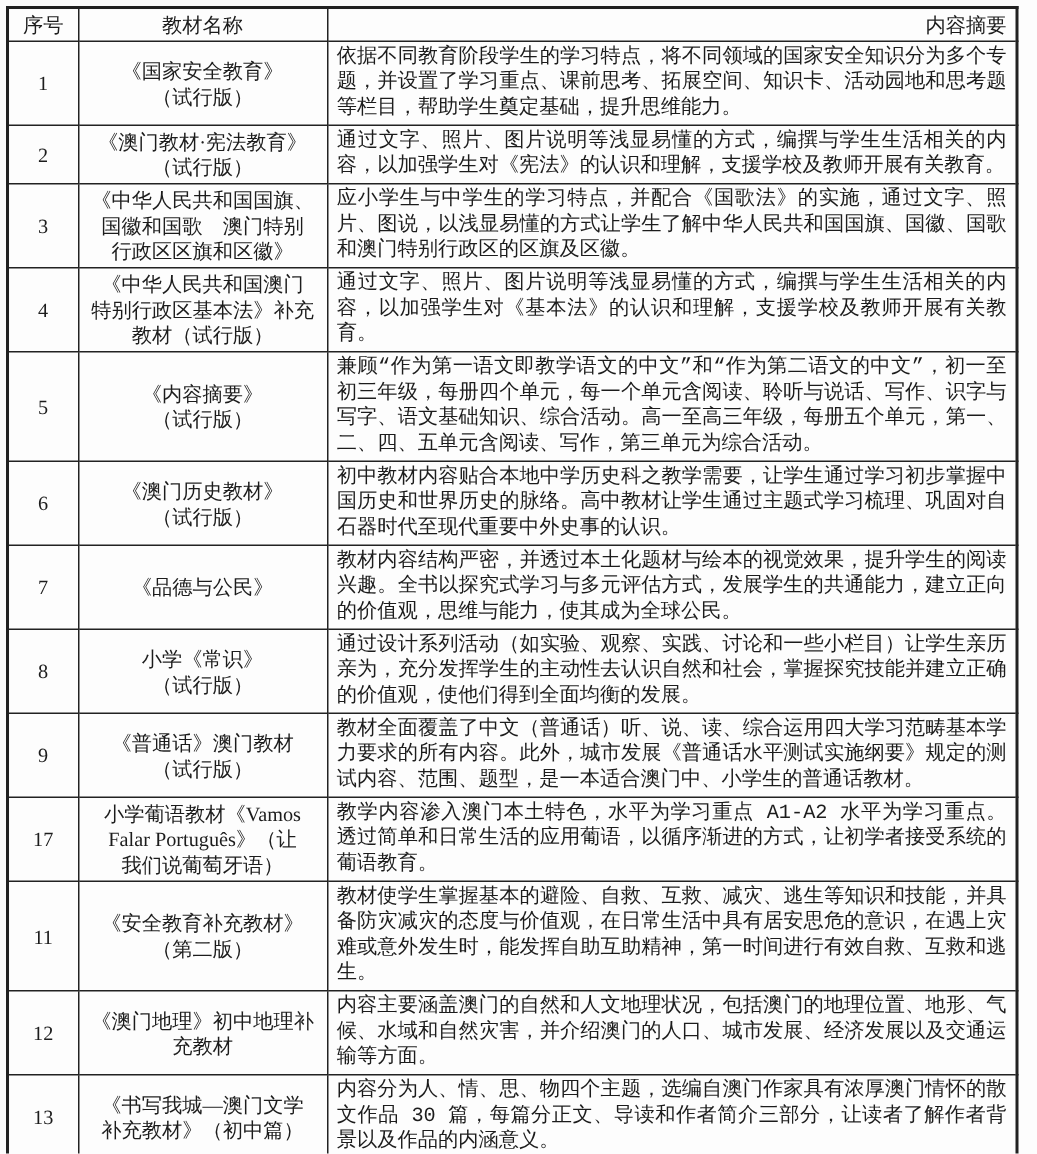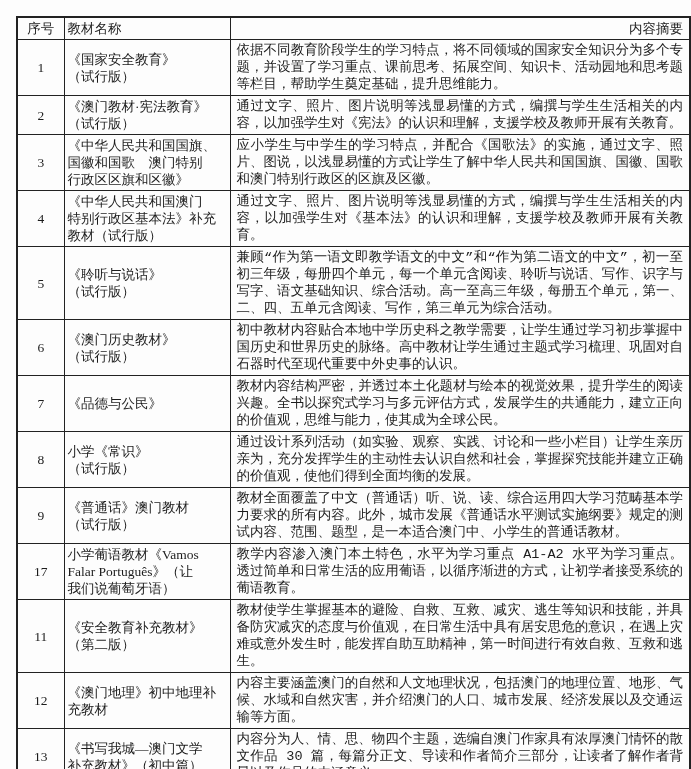--- a/index.html
+++ b/index.html
@@ -6,21 +6,21 @@
     margin: 0;
     padding: 0;
     background: #fdfdfd;
     font-family: "Liberation Serif", "DejaVu Serif", serif;
     color: #1c1c1c;
   }
   .page {
     width: 579px;
     height: 769px;
     box-sizing: border-box;
-    padding: 16px;
+    padding: 4px;
     background: #fdfdfd;
   }
   table.textbook-table {
     width: 675px;
     border-collapse: collapse;
     border: 2px solid #222;
     table-layout: fixed;
     background: #fdfdfd;
   }
   table.textbook-table th,
@@ -32,21 +32,21 @@
     vertical-align: middle;
     box-sizing: border-box;
   }
   th.col-no, td.cell-no {
     width: 47px;
     text-align: center;
     padding: 2px 1px;
   }
   th.col-name, td.cell-name {
     width: 166px;
-    text-align: left;
+    text-align: center;
     padding: 2px 3px;
     white-space: pre-line;
   }
   th.col-summary, td.cell-summary {
     text-align: right;
     padding: 2px 6px;
   }
   td.cell-summary {
     text-align: justify;
     text-justify: inter-ideograph;
@@ -95,21 +95,21 @@
   <tr>
     <td class="cell-no">4</td>
     <td class="cell-name">《中华人民共和国澳门
 特别行政区基本法》补充
 教材（试行版）</td>
     <td class="cell-summary">通过文字、照片、图片说明等浅显易懂的方式，编撰与学生生活相关的内容，以加强学生对《基本法》的认识和理解，支援学校及教师开展有关教育。</td>
   </tr>
 
   <tr>
     <td class="cell-no">5</td>
-    <td class="cell-name">《聆听与说话》
+    <td class="cell-name">《内容摘要》
 （试行版）</td>
     <td class="cell-summary">兼顾“作为第一语文即教学语文的中文”和“作为第二语文的中文”，初一至初三年级，每册四个单元，每一个单元含阅读、聆听与说话、写作、识字与写字、语文基础知识、综合活动。高一至高三年级，每册五个单元，第一、二、四、五单元含阅读、写作，第三单元为综合活动。</td>
   </tr>
 
   <tr>
     <td class="cell-no">6</td>
     <td class="cell-name">《澳门历史教材》
 （试行版）</td>
     <td class="cell-summary">初中教材内容贴合本地中学历史科之教学需要，让学生通过学习初步掌握中国历史和世界历史的脉络。高中教材让学生通过主题式学习梳理、巩固对自石器时代至现代重要中外史事的认识。</td>
   </tr>

